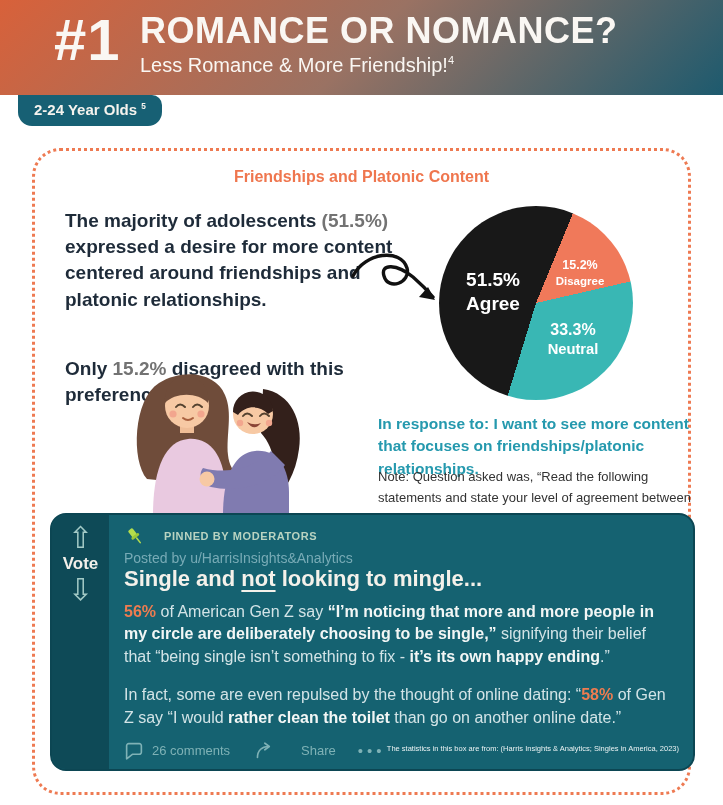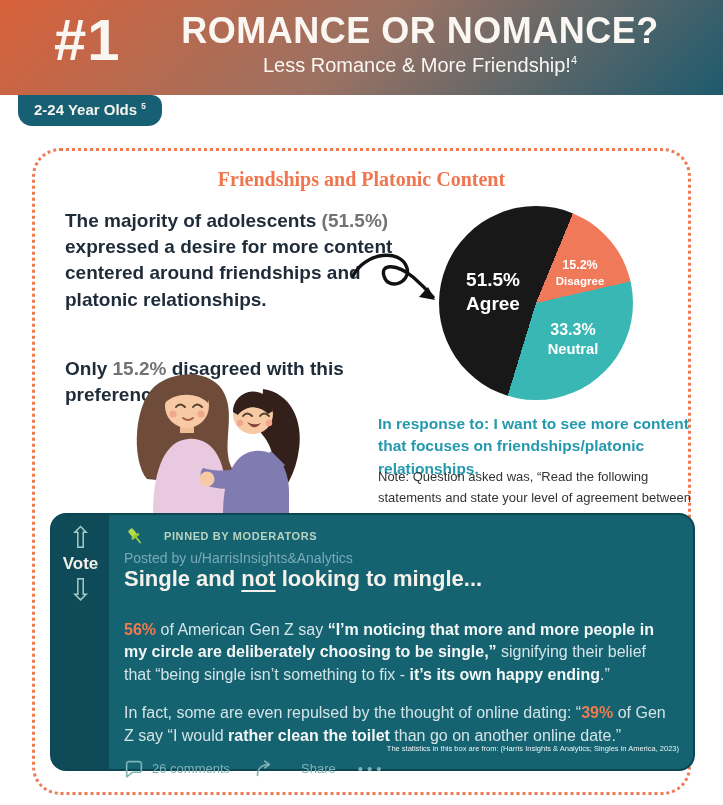--- a/index.html
+++ b/index.html
@@ -4,34 +4,34 @@
 <style>
   * { margin:0; padding:0; box-sizing:border-box; }
   body { background:#ffffff; font-family:"Liberation Sans", sans-serif; }
   .page { position:relative; width:723px; height:805px; background:#ffffff; overflow:hidden; }
 
   
   .header { position:absolute; left:0; top:0; width:723px; height:95px;
     background:linear-gradient(135deg,#d8613a 0%,#9a7263 50%,#1d5a6e 100%); }
   .header-number { position:absolute; left:54px; top:6px; font-size:58px; font-weight:800;
     color:#faf7f3; letter-spacing:1px; }
-  .header-text { position:absolute; left:140px; top:10px; width:560px; text-align:center; color:#faf7f3; }
+  .header-text { position:absolute; left:140px; top:10px; width:560px; color:#faf7f3; }
   .header-title { font-size:36px; font-weight:800; letter-spacing:0.5px; }
   .header-subtitle { font-size:20px; font-weight:400; margin-top:2px; }
   sup { font-size:0.55em; }
 
   .audience-badge { position:absolute; left:18px; top:95px; background:#17607491;
     background:#176074; color:#f6f3ee; font-size:15px; font-weight:700;
     padding:6px 16px 8px 16px; border-radius:0 10px 14px 14px; }
 
   
   .panel { position:absolute; left:32px; top:148px; width:659px; height:647px;
     border:3px dotted #ee7a52; border-radius:28px; }
   .panel-title { position:absolute; left:0; top:17px; width:100%; text-align:center;
-    color:#ef764e; font-size:20px; font-weight:800;font-family:Liberation Serif, serif; }
+    color:#ef764e; font-size:16px; font-weight:800; }
 
   .lead-text { position:absolute; left:30px; top:57px; width:368px;
     color:#1e2b39; font-size:19px; font-weight:700; line-height:1.38; }
   .lead-text p + p { margin-top:43px; }
   .coral { color:#737373; }
 
   .doodle-arrow { position:absolute; left:312px; top:95px; width:104px; height:74px; }
 
   
   .pie { position:absolute; left:404px; top:55px; width:194px; height:194px; border-radius:50%;
@@ -57,21 +57,21 @@
   .vote-arrow { font-size:30px; line-height:1; color:#a3cac6; cursor:pointer; font-family:"DejaVu Sans", sans-serif; }
   .vote-label { color:#f2efe9; font-size:17px; font-weight:700; margin:1px 0; }
 
   .post-content { margin-left:72px; padding:10px 18px 0 0; }
   .pin-row { display:flex; align-items:center; gap:18px; }
   .pin-icon { width:22px; height:22px; }
   .pinned-label { color:#b9d3c1; font-size:11px; font-weight:800; letter-spacing:0.6px; }
   .posted-by { color:#78abb6; font-size:14px; margin-top:3px; }
   .post-title { color:#f4f1ea; font-size:22px; font-weight:800; margin-top:0; }
   .post-title .u { text-decoration:underline; text-underline-offset:4px; text-decoration-thickness:2px; }
-  .post-para { font-size:16px; line-height:1.4; margin-top:27px; max-width:566px; }
+  .post-para { font-size:16px; line-height:1.4; margin-top:9px; max-width:566px; }
   .post-para.second { margin-top:16px; }
   .post-para .strong { color:#f2f6f5; font-weight:700; }
   .post-para .pct { color:#ee7c50; font-weight:700; }
 
   .post-footer { display:flex; align-items:center; gap:10px; margin-top:13px; color:#7fb2b6; }
   .footer-btn { display:flex; align-items:center; gap:8px; font-size:13px; font-weight:400; cursor:pointer; }
   .footer-btn + .footer-btn { margin-left:14px;gap:27px; }
   .dots { font-size:15px; letter-spacing:4px; margin-left:12px; cursor:pointer; }
   .source-note { position:absolute; right:14px; bottom:16px; width:310px; text-align:right;
     color:#eaf2f3; font-size:7.5px; white-space:nowrap; }
@@ -171,21 +171,21 @@
           </svg>
           <span class="pinned-label">PINNED BY MODERATORS</span>
         </div>
 
         <div class="posted-by">Posted by u/HarrisInsights&amp;Analytics</div>
 
         <div class="post-title"><span>Single and </span><span class="u">not</span><span> looking to mingle...</span></div>
 
         <p class="post-para"><span class="pct">56%</span><span> of American Gen Z say </span><span class="strong">“I’m noticing that more and more people in my circle are deliberately choosing to be single,”</span><span> signifying their belief that “being single isn’t something to fix - </span><span class="strong">it’s its own happy ending</span><span>.”</span></p>
 
-        <p class="post-para second"><span>In fact, some are even repulsed by the thought of online dating: “</span><span class="pct">39%</span><span> of Gen Z say “I would </span><span class="strong">rather clean the toilet</span><span> than go on another online date.”</span></p>
+        <p class="post-para second"><span>In fact, some are even repulsed by the thought of online dating: “</span><span class="pct">58%</span><span> of Gen Z say “I would </span><span class="strong">rather clean the toilet</span><span> than go on another online date.”</span></p>
 
         <div class="post-footer">
           <div class="footer-btn">
             <svg width="20" height="18" viewBox="0 0 24 22">
               <path d="M3 4.5 a2.5 2.5 0 0 1 2.5-2.5 h13 a2.5 2.5 0 0 1 2.5 2.5 v8 a2.5 2.5 0 0 1 -2.5 2.5 H10 l-7 5.5 Z" fill="none" stroke="#7fb2b6" stroke-width="2" stroke-linejoin="round"></path>
             </svg>
             <span>26 comments</span>
           </div>
           <div class="footer-btn">
             <svg width="20" height="18" viewBox="0 0 24 22">

